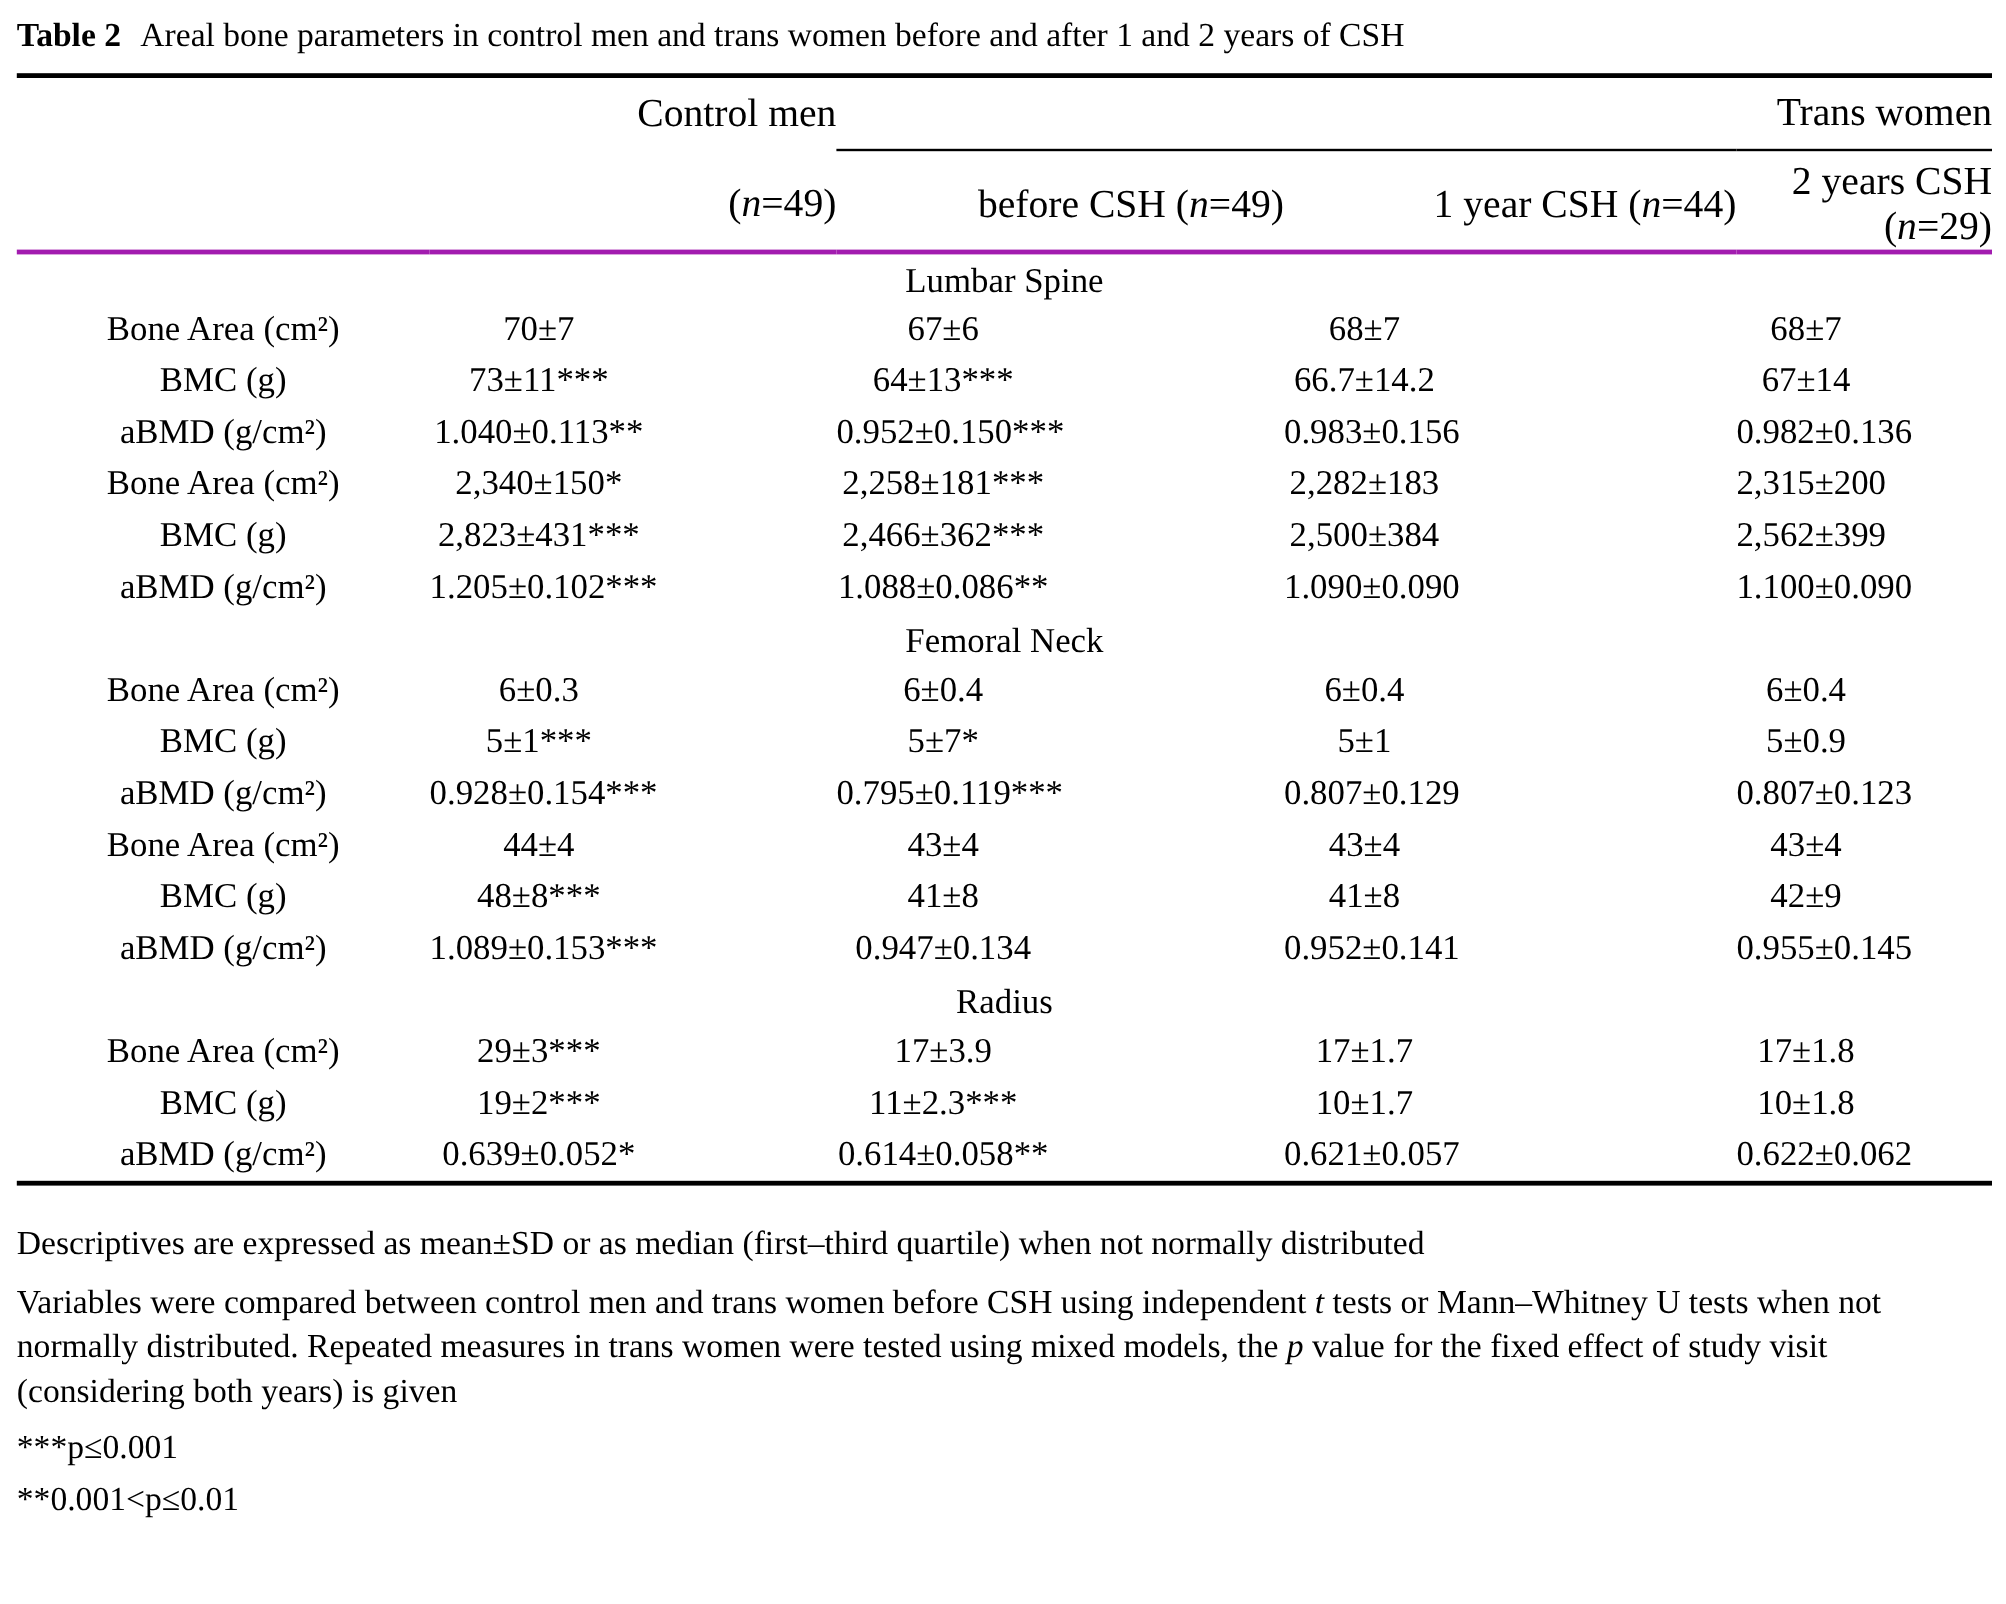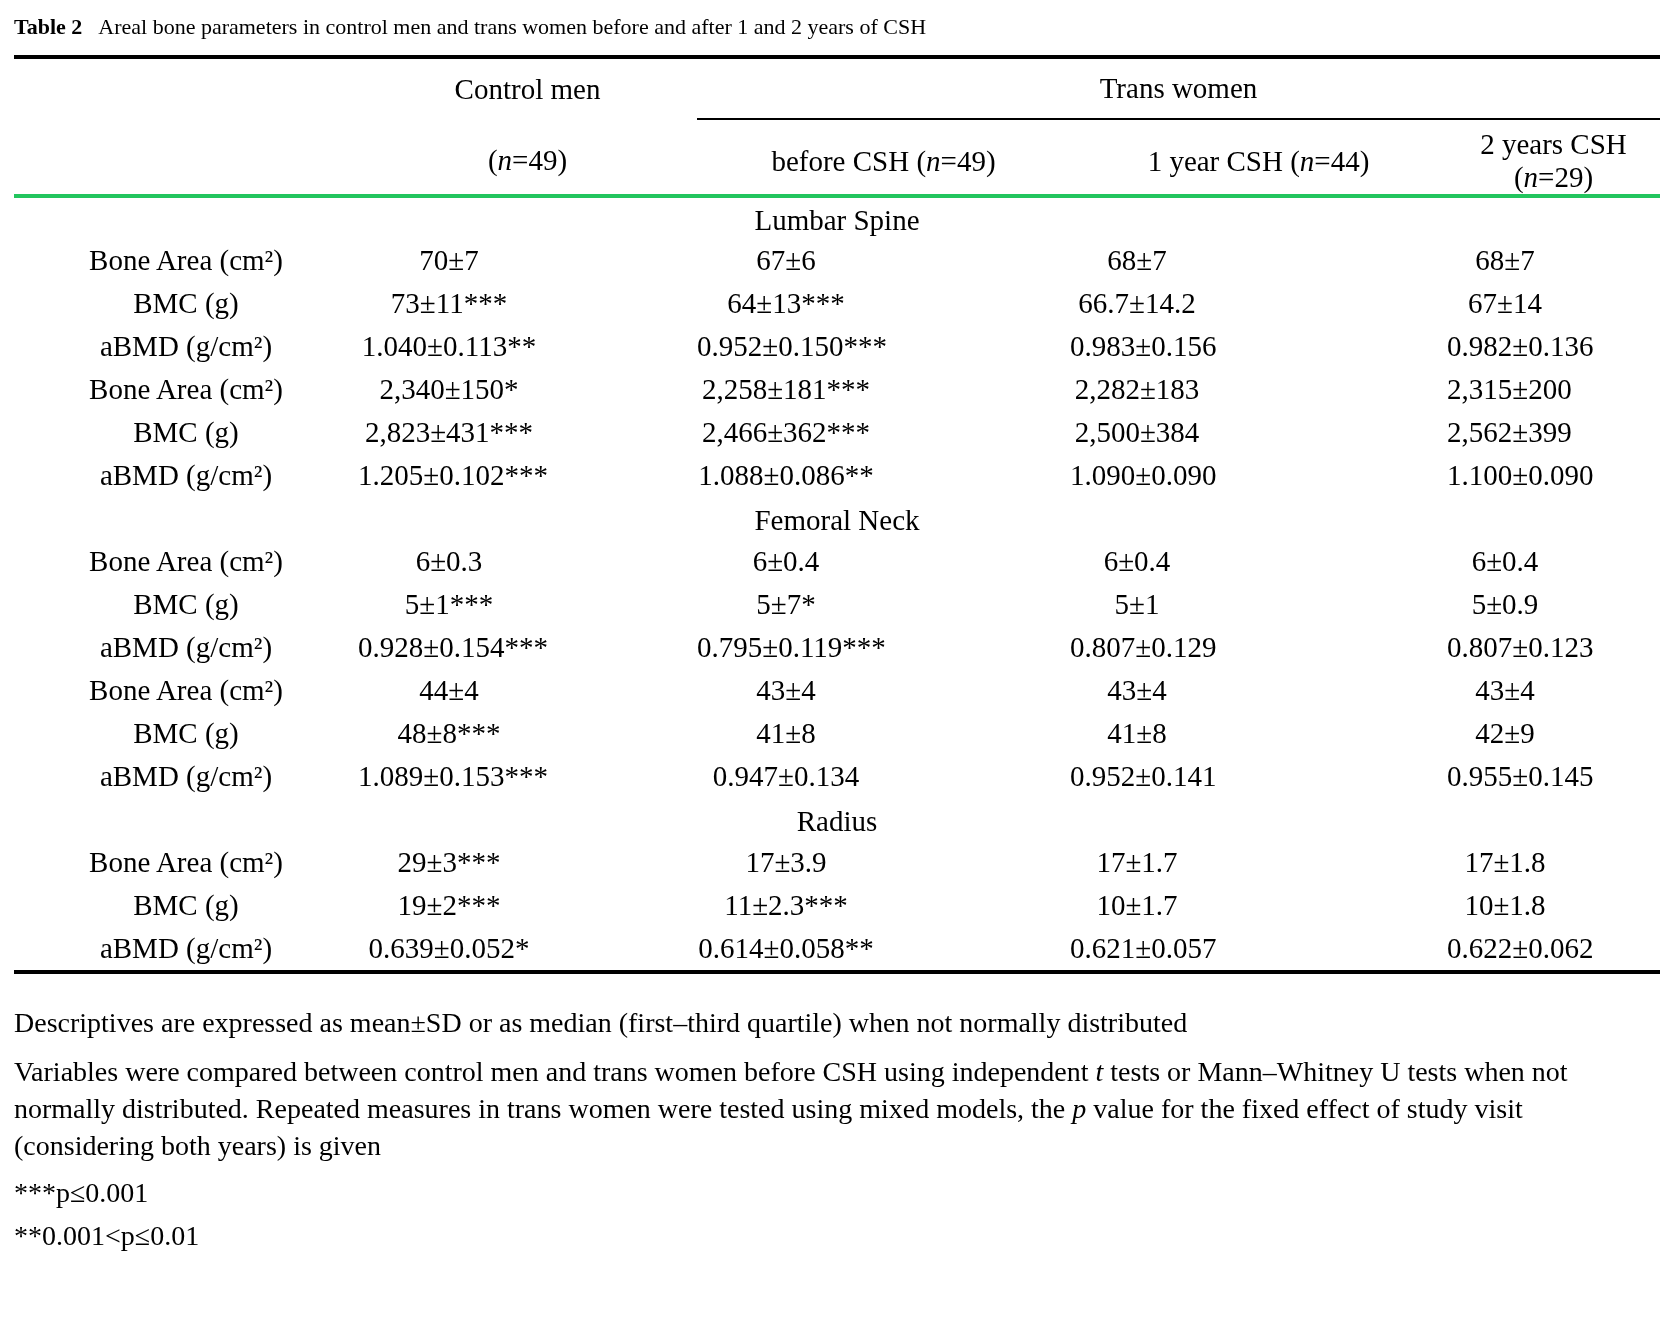--- a/index.html
+++ b/index.html
@@ -4,38 +4,38 @@
 <style>
   * { margin:0; padding:0; box-sizing:border-box; }
   html,body { background:#ffffff; }
   body {
     width:1672px; height:1337px;
     font-family:"Liberation Serif","DejaVu Serif",serif;
     color:#000;
   }
   .page { padding:10px 12px 0 14px; }
 
-  .title { font-size:22px; padding:4px 0 15px 0; white-space:nowrap; }
+  .title { font-size:28px; padding:4px 0 15px 0; white-space:nowrap; }
   .title-label { font-weight:bold; margin-right:16px; }
 
   .rule-thick { width:1646px; height:4px; background:#000; }
 
   table.bone-table {
     width:1646px; border-collapse:collapse; table-layout:fixed;
   }
   col.c1 { width:344px; }
   col.c2 { width:339px; }
   col.c3 { width:373px; }
   col.c4 { width:377px; }
   col.c5 { width:213px; }
 
-  th { font-weight:normal; text-align:center; vertical-align:middle; font-size:29px; }
+  th { font-weight:normal; text-align:right; vertical-align:middle; font-size:33px; }
   tr.group-row th { height:60px; }
   th.trans-span { border-bottom:2px solid #000; }
-  tr.sub-row th { height:64px; border-bottom:4px solid #22c55e; padding-top:8px; }
+  tr.sub-row th { height:64px; border-bottom:4px solid #a21caf; padding-top:8px; }
   th i, .footnotes i { font-style:italic; }
 
   tbody tr { height:43px; }
   tbody td { font-size:29px; vertical-align:middle; }
   td.lbl { text-align:center;margin-top:11px; }
   tr.sec-row td { padding-top:4px; }
   td.val-cell { overflow:visible; }
   .val { display:inline-block; text-align:center; white-space:nowrap; }
   .val.w2 { width:182px; }
   .val.w3 { width:178px; }

